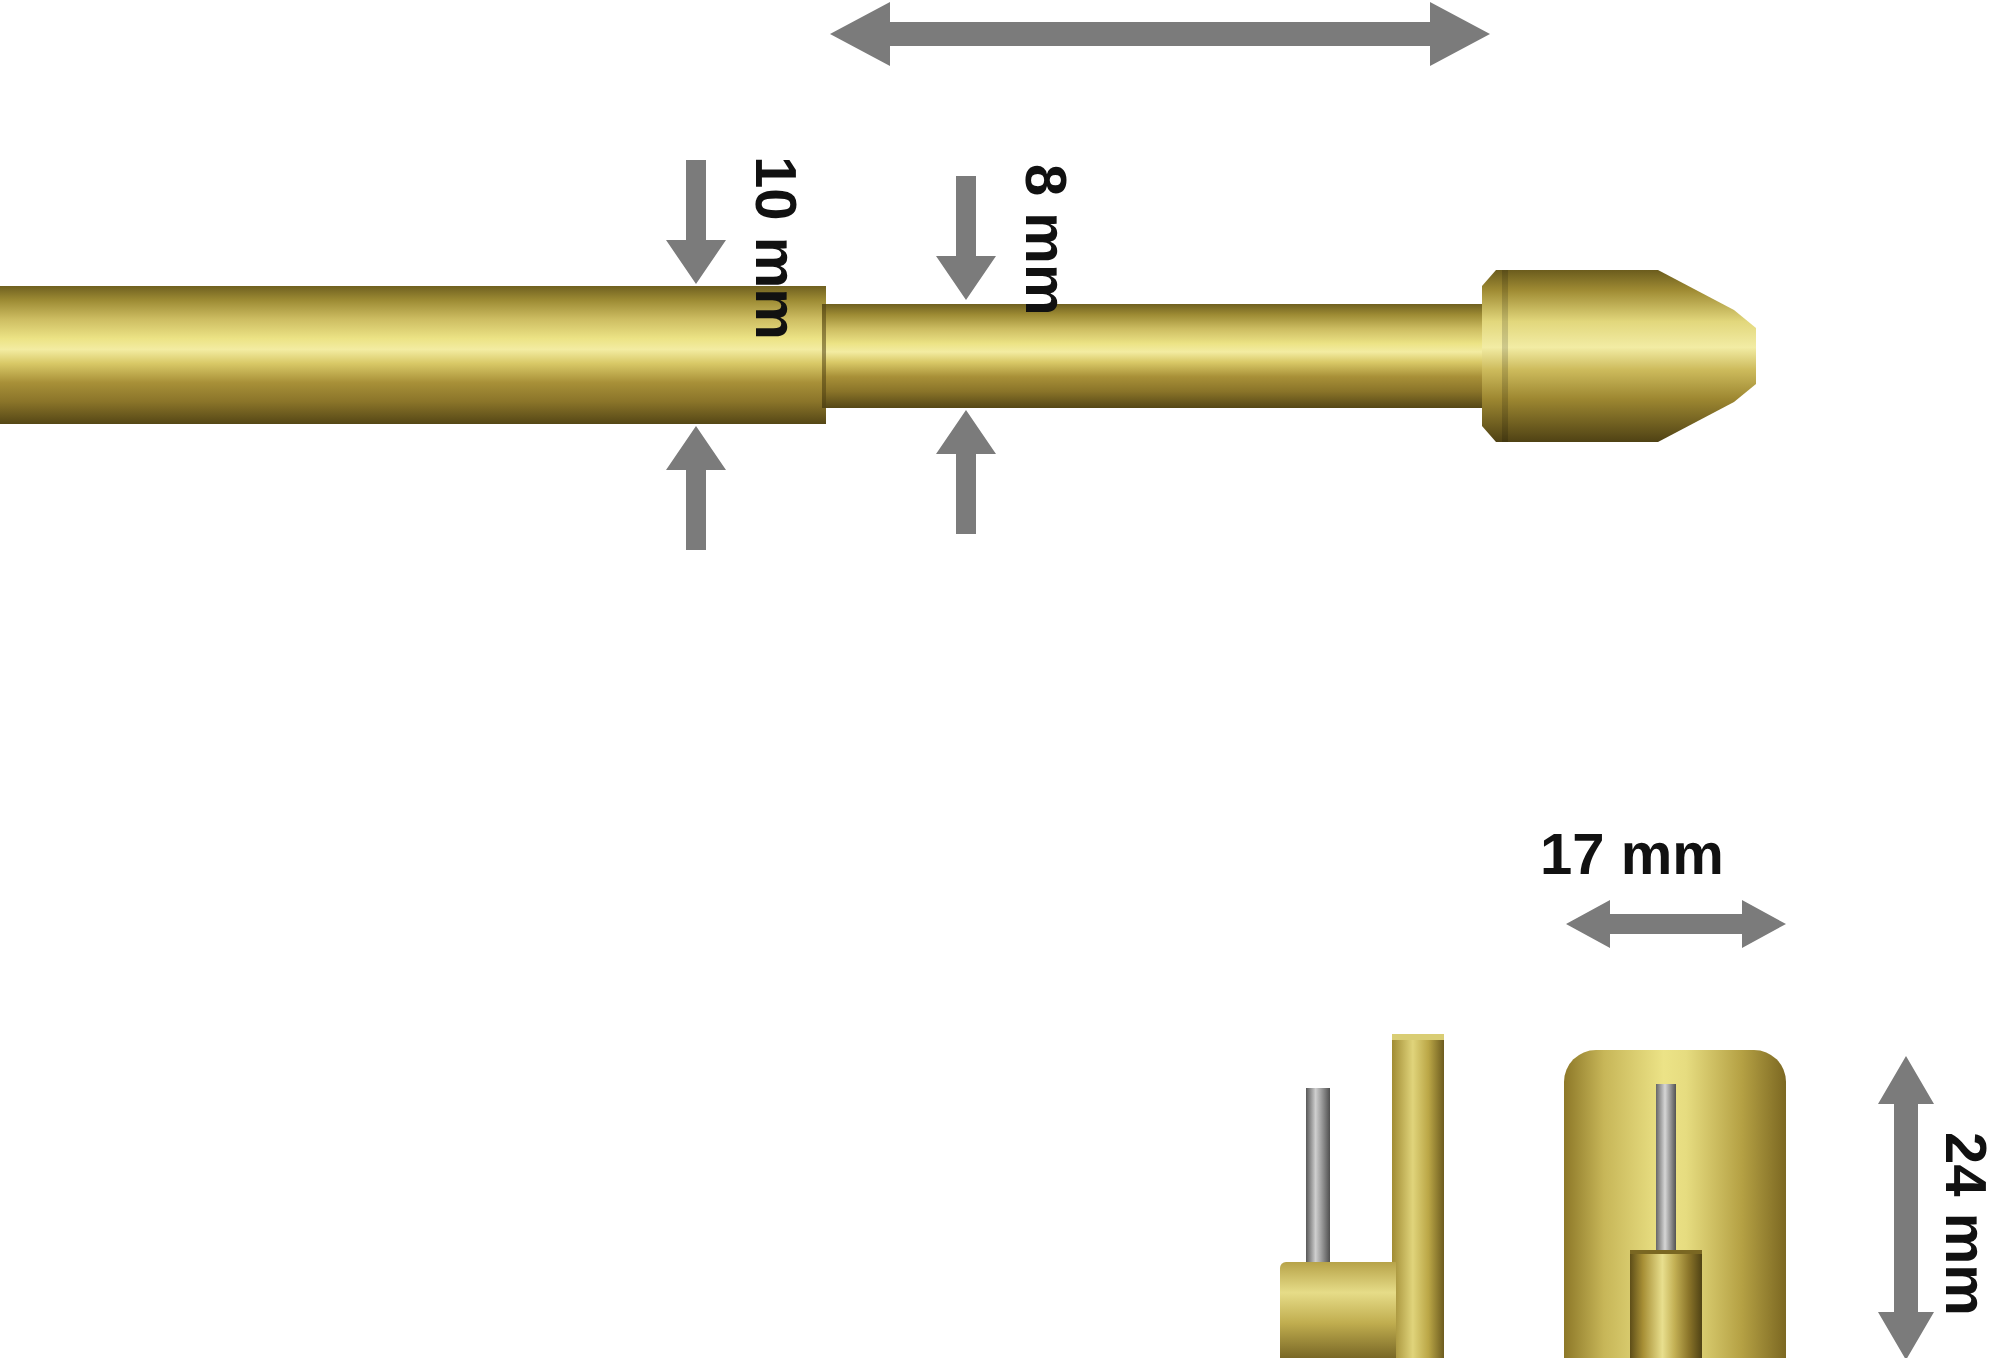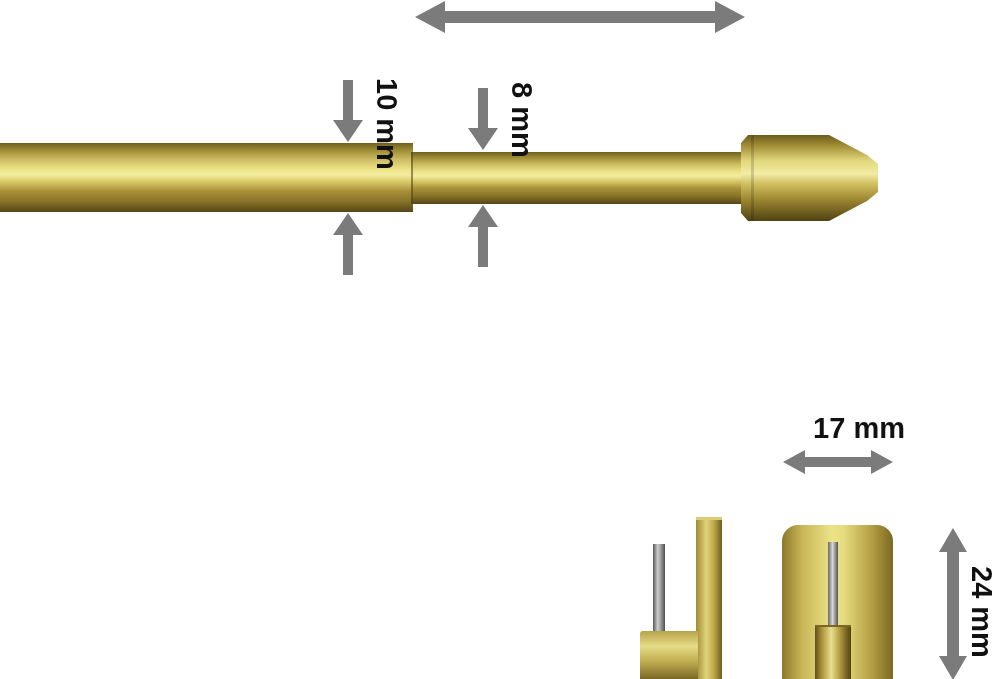--- a/index.html
+++ b/index.html
@@ -25,21 +25,21 @@
 
   
   .dim-label {
     position: absolute;
     font-weight: bold;
     font-size: 29px;
     color: #111111;
     white-space: nowrap;
   }
   .rot { transform: rotate(90deg); transform-origin: top left; }
-  .center { text-align: right; }
+  .center { text-align: left; }
 
   .arrow-fill { fill: #7b7b7b; }
 
   
   .hook-side-plate {
     left: 696px; top: 517px; width: 26px; height: 165px;
     background: linear-gradient(90deg, #a18c34 0%, #e0d47b 40%, #bba747 70%, #6d5c1f 100%);
     border-top: 3px solid #d9cd74;
   }
   .hook-side-pin {

